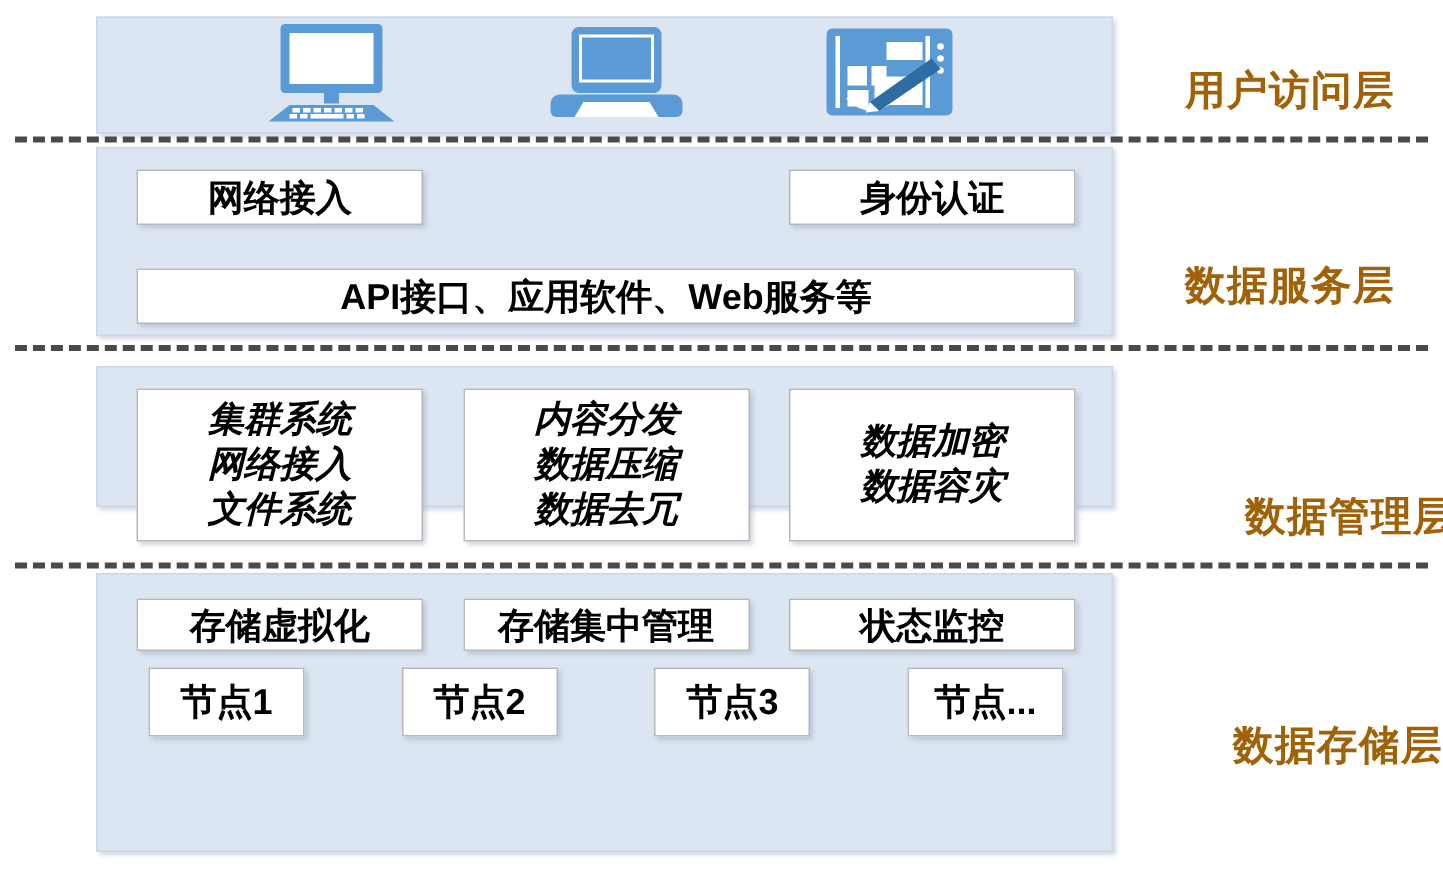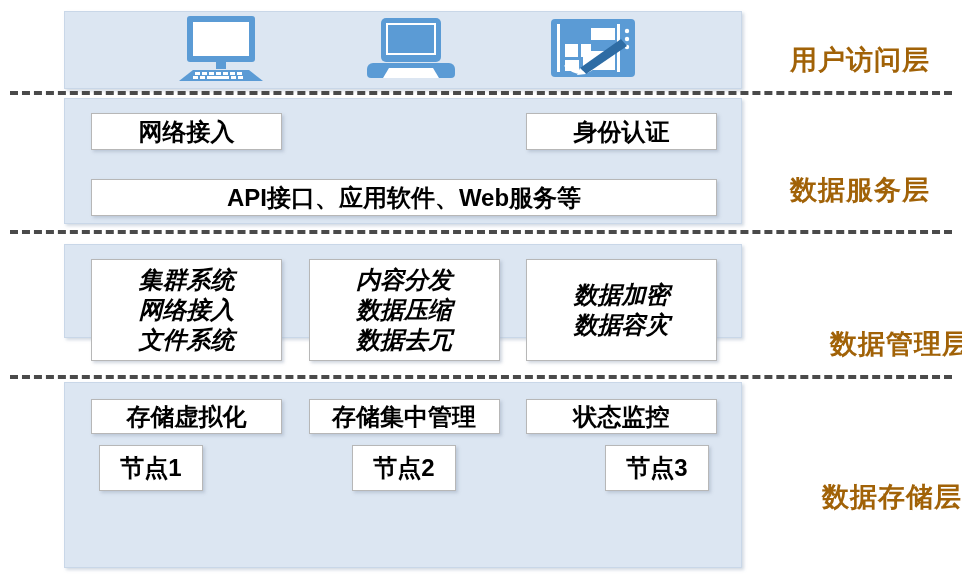--- a/index.html
+++ b/index.html
@@ -257,17 +257,18 @@
   <div class="panel panel-storage">
     <div class="store-row">
       <div class="box">存储虚拟化</div>
       <div class="box">存储集中管理</div>
       <div class="box">状态监控</div>
     </div>
     <div class="node-row">
       <div class="box">节点1</div>
       <div class="box">节点2</div>
       <div class="box">节点3</div>
+      <div class="box">节点...</div>
     </div>
   </div>
   <div class="layer-caption cap-4">数据存储层</div>
 
 </div>
 
 </body></html>

